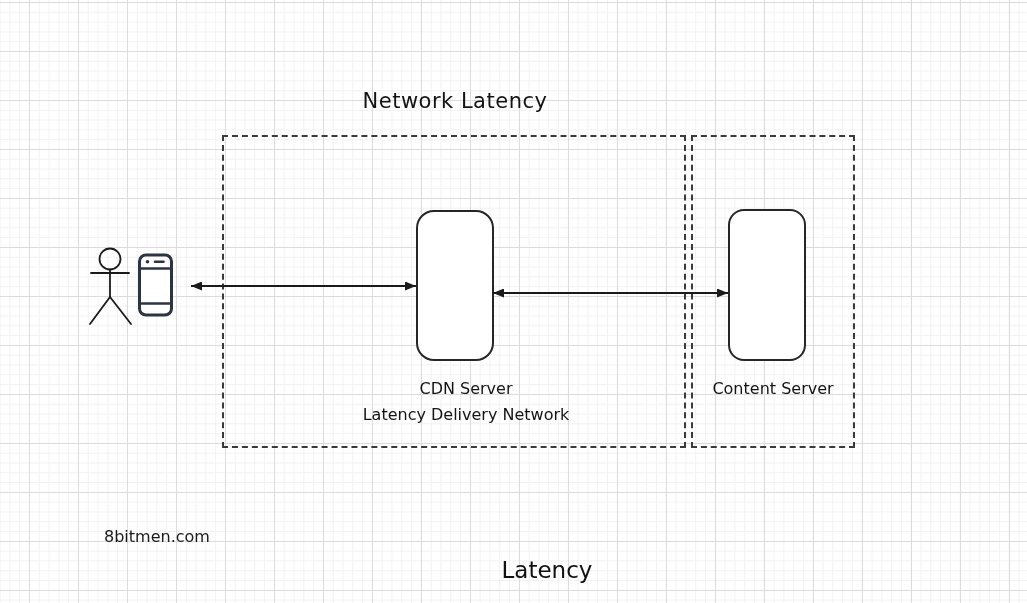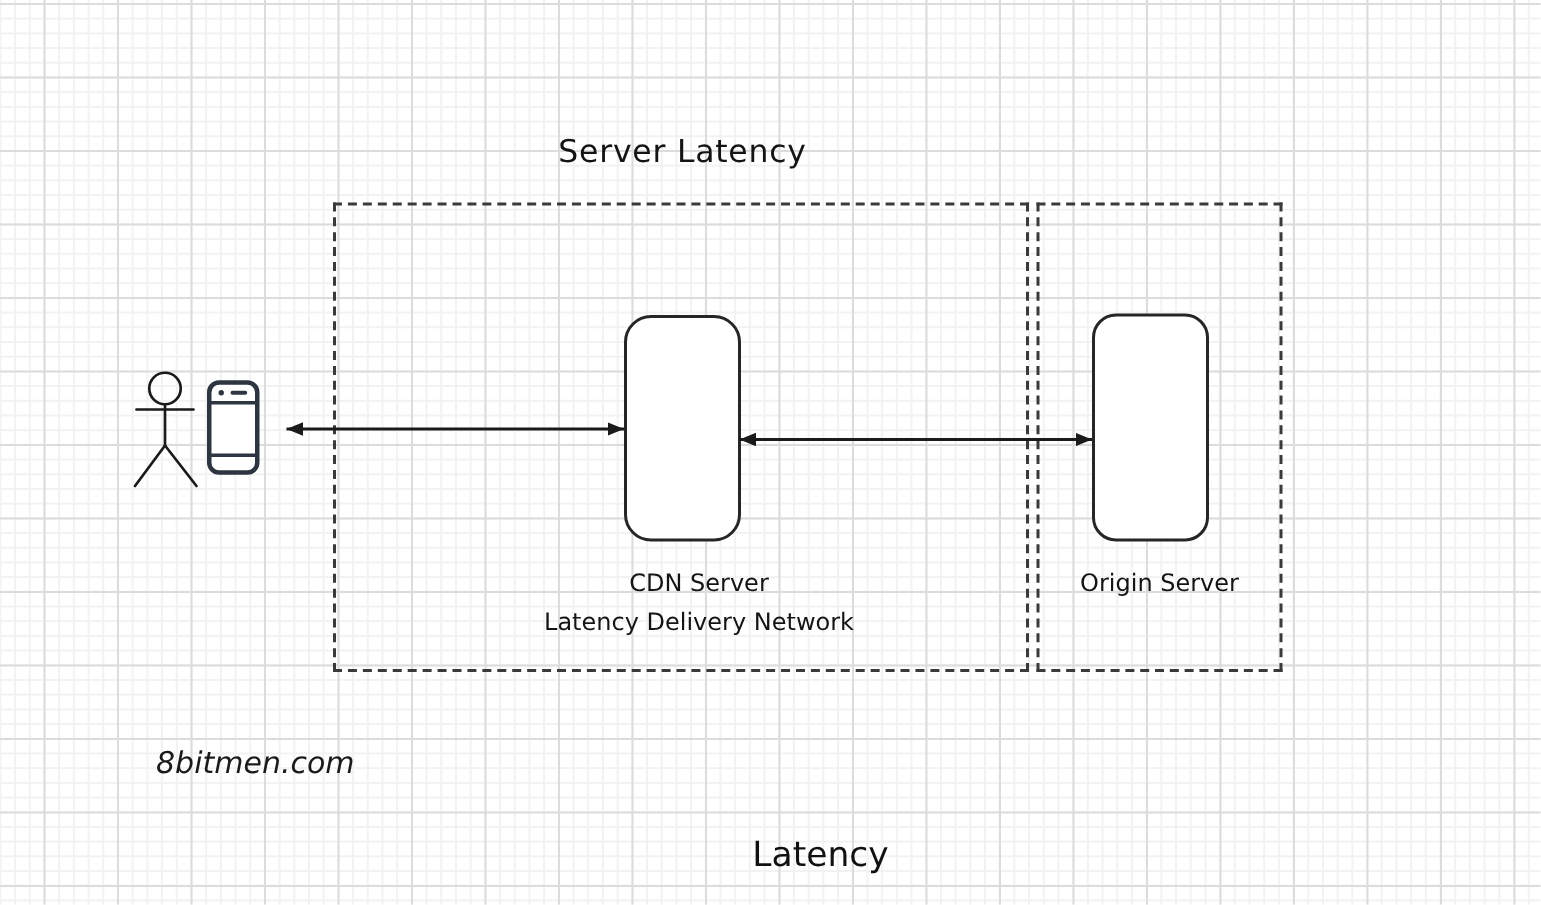--- a/index.html
+++ b/index.html
@@ -50,25 +50,24 @@
   .region-title.network { left: 305px; top: 89px; width: 300px; }
   .region-title.application { left: 648px; top: 89px; width: 250px; }
 
   .node-label { font-size: 16px; line-height: 26px; }
   .node-label.cdn { left: 330px; top: 376px; width: 272px; }
   .node-label.origin { left: 660px; top: 376px; width: 226px; }
 
   .watermark {
     position: absolute;
     left: 104px;
-    top: 496px;
-    font-size: 20px;
+    top: 527px;
+    font-size: 16px;
     color: #1a1a1a;
     white-space: nowrap;
-    font-style: italic;
   }
   .caption {
     position: absolute;
     left: 447px;
     top: 557px;
     width: 200px;
     text-align: center;
     font-size: 23px;
     color: #111111;
     white-space: nowrap;
@@ -82,31 +81,31 @@
   }
 </style>
 </head>
 <body>
 
 <div class="canvas">
 
   <div class="region network"></div>
   <div class="region application"></div>
 
-  <div class="label region-title network">Server Latency</div>
+  <div class="label region-title network">Network Latency</div>
 
   <div class="node cdn"></div>
   <div class="node origin"></div>
 
   <div class="label node-label cdn">
     <div>CDN Server</div>
     <div>Latency Delivery Network</div>
   </div>
   <div class="label node-label origin">
-    <div>Origin Server</div>
+    <div>Content Server</div>
   </div>
 
   <div class="watermark">8bitmen.com</div>
   <div class="caption">Latency</div>
 
   <svg class="overlay" viewBox="0 0 1027 603" xmlns="http://www.w3.org/2000/svg">
     <defs>
       <marker id="ah" markerUnits="userSpaceOnUse" markerWidth="12" markerHeight="9" refX="11" refY="4.5" orient="auto-start-reverse">
         <path d="M0,0 L11,4.5 L0,9 Z" fill="#1a1a1a"></path>
       </marker>

